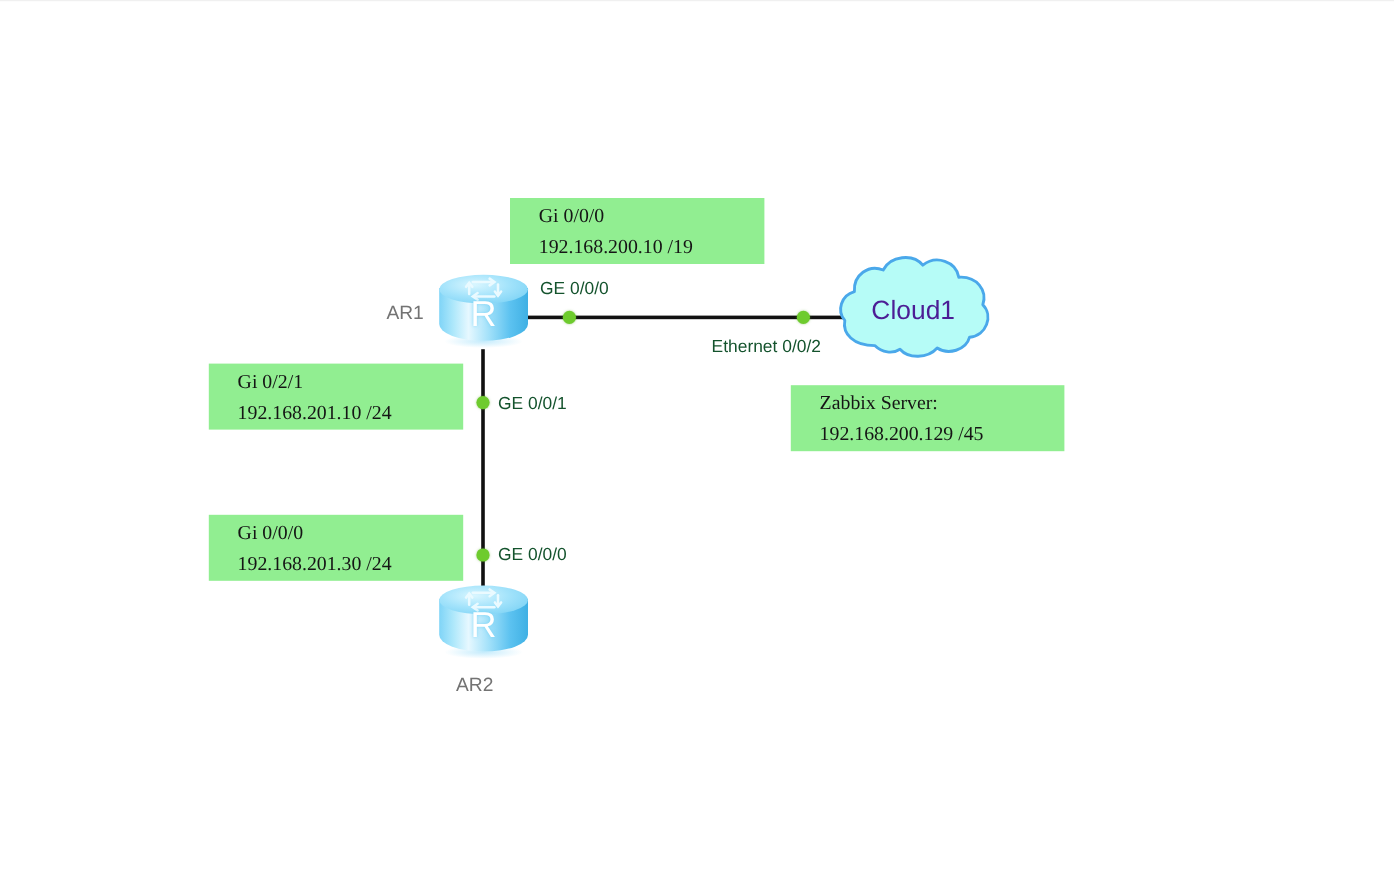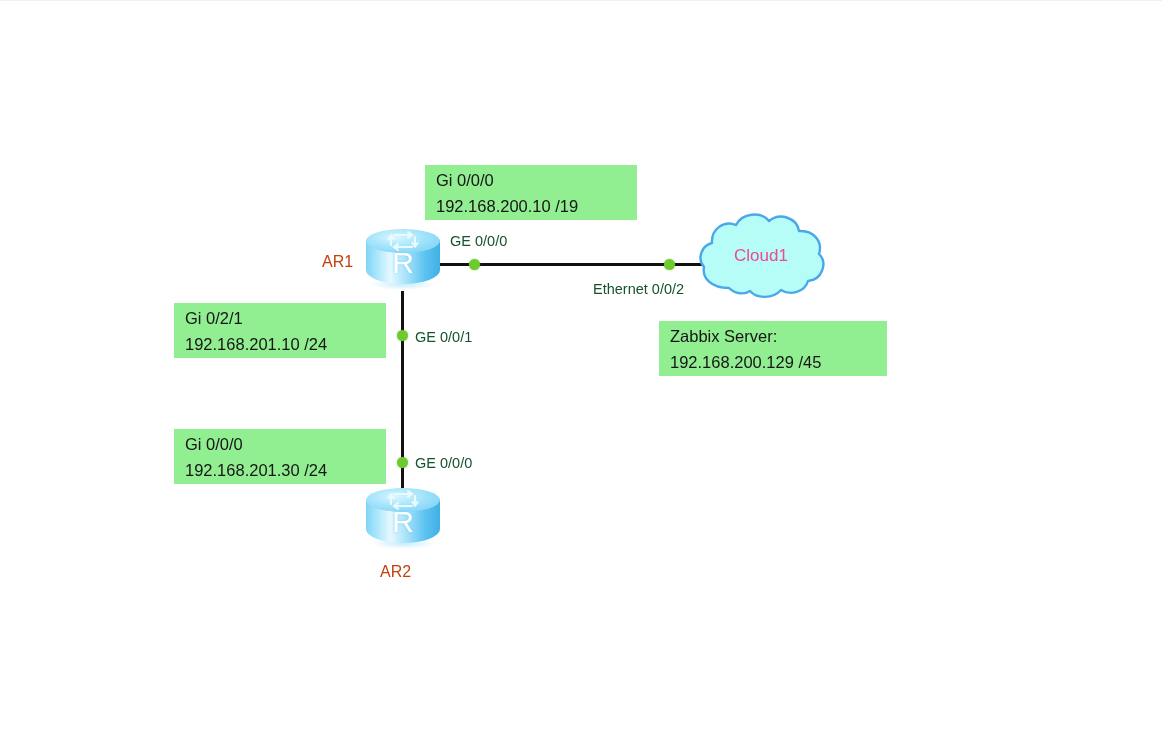--- a/index.html
+++ b/index.html
@@ -44,33 +44,33 @@
     font-size: 14.5px;
     color: #14532d;
     white-space: nowrap;
   }
 
   
   .devname {
     position: absolute;
     font-family: "Liberation Sans", sans-serif;
     font-size: 16px;
-    color: #c2410c;
+    color: #737373;
     white-space: nowrap;
   }
 
   
   .note {
     position: absolute;
     background: #91ee91;
-    font-family: Liberation Sans, sans-serif;
+    font-family: Liberation Serif, serif;
     font-size: 16.5px;
     line-height: 26px;
     color: #151515;
-    padding: 2px 8px 3px 11px;
+    padding: 2px 8px 3px 24px;
     white-space: pre;
     box-sizing: border-box;
   }
 
   
   .router {
     position: absolute;
     width: 74px;
     height: 62px;
   }
@@ -128,22 +128,22 @@
     height: 96px;
   }
   .cloud svg { display: block; }
   .cloud .cloudlabel {
     position: absolute;
     left: 0;
     top: 36px;
     width: 132px;
     text-align: center;
     font-family: "Liberation Sans", sans-serif;
-    font-size: 17px;
-    color: #ec4899;
+    font-size: 22px;
+    color: #4c1d95;
   }
 
   
   .watermark {
     position: absolute;
     font-family: "Liberation Sans", sans-serif;
     font-size: 17px;
     color: #c6c6c6;
     white-space: nowrap;
   }

